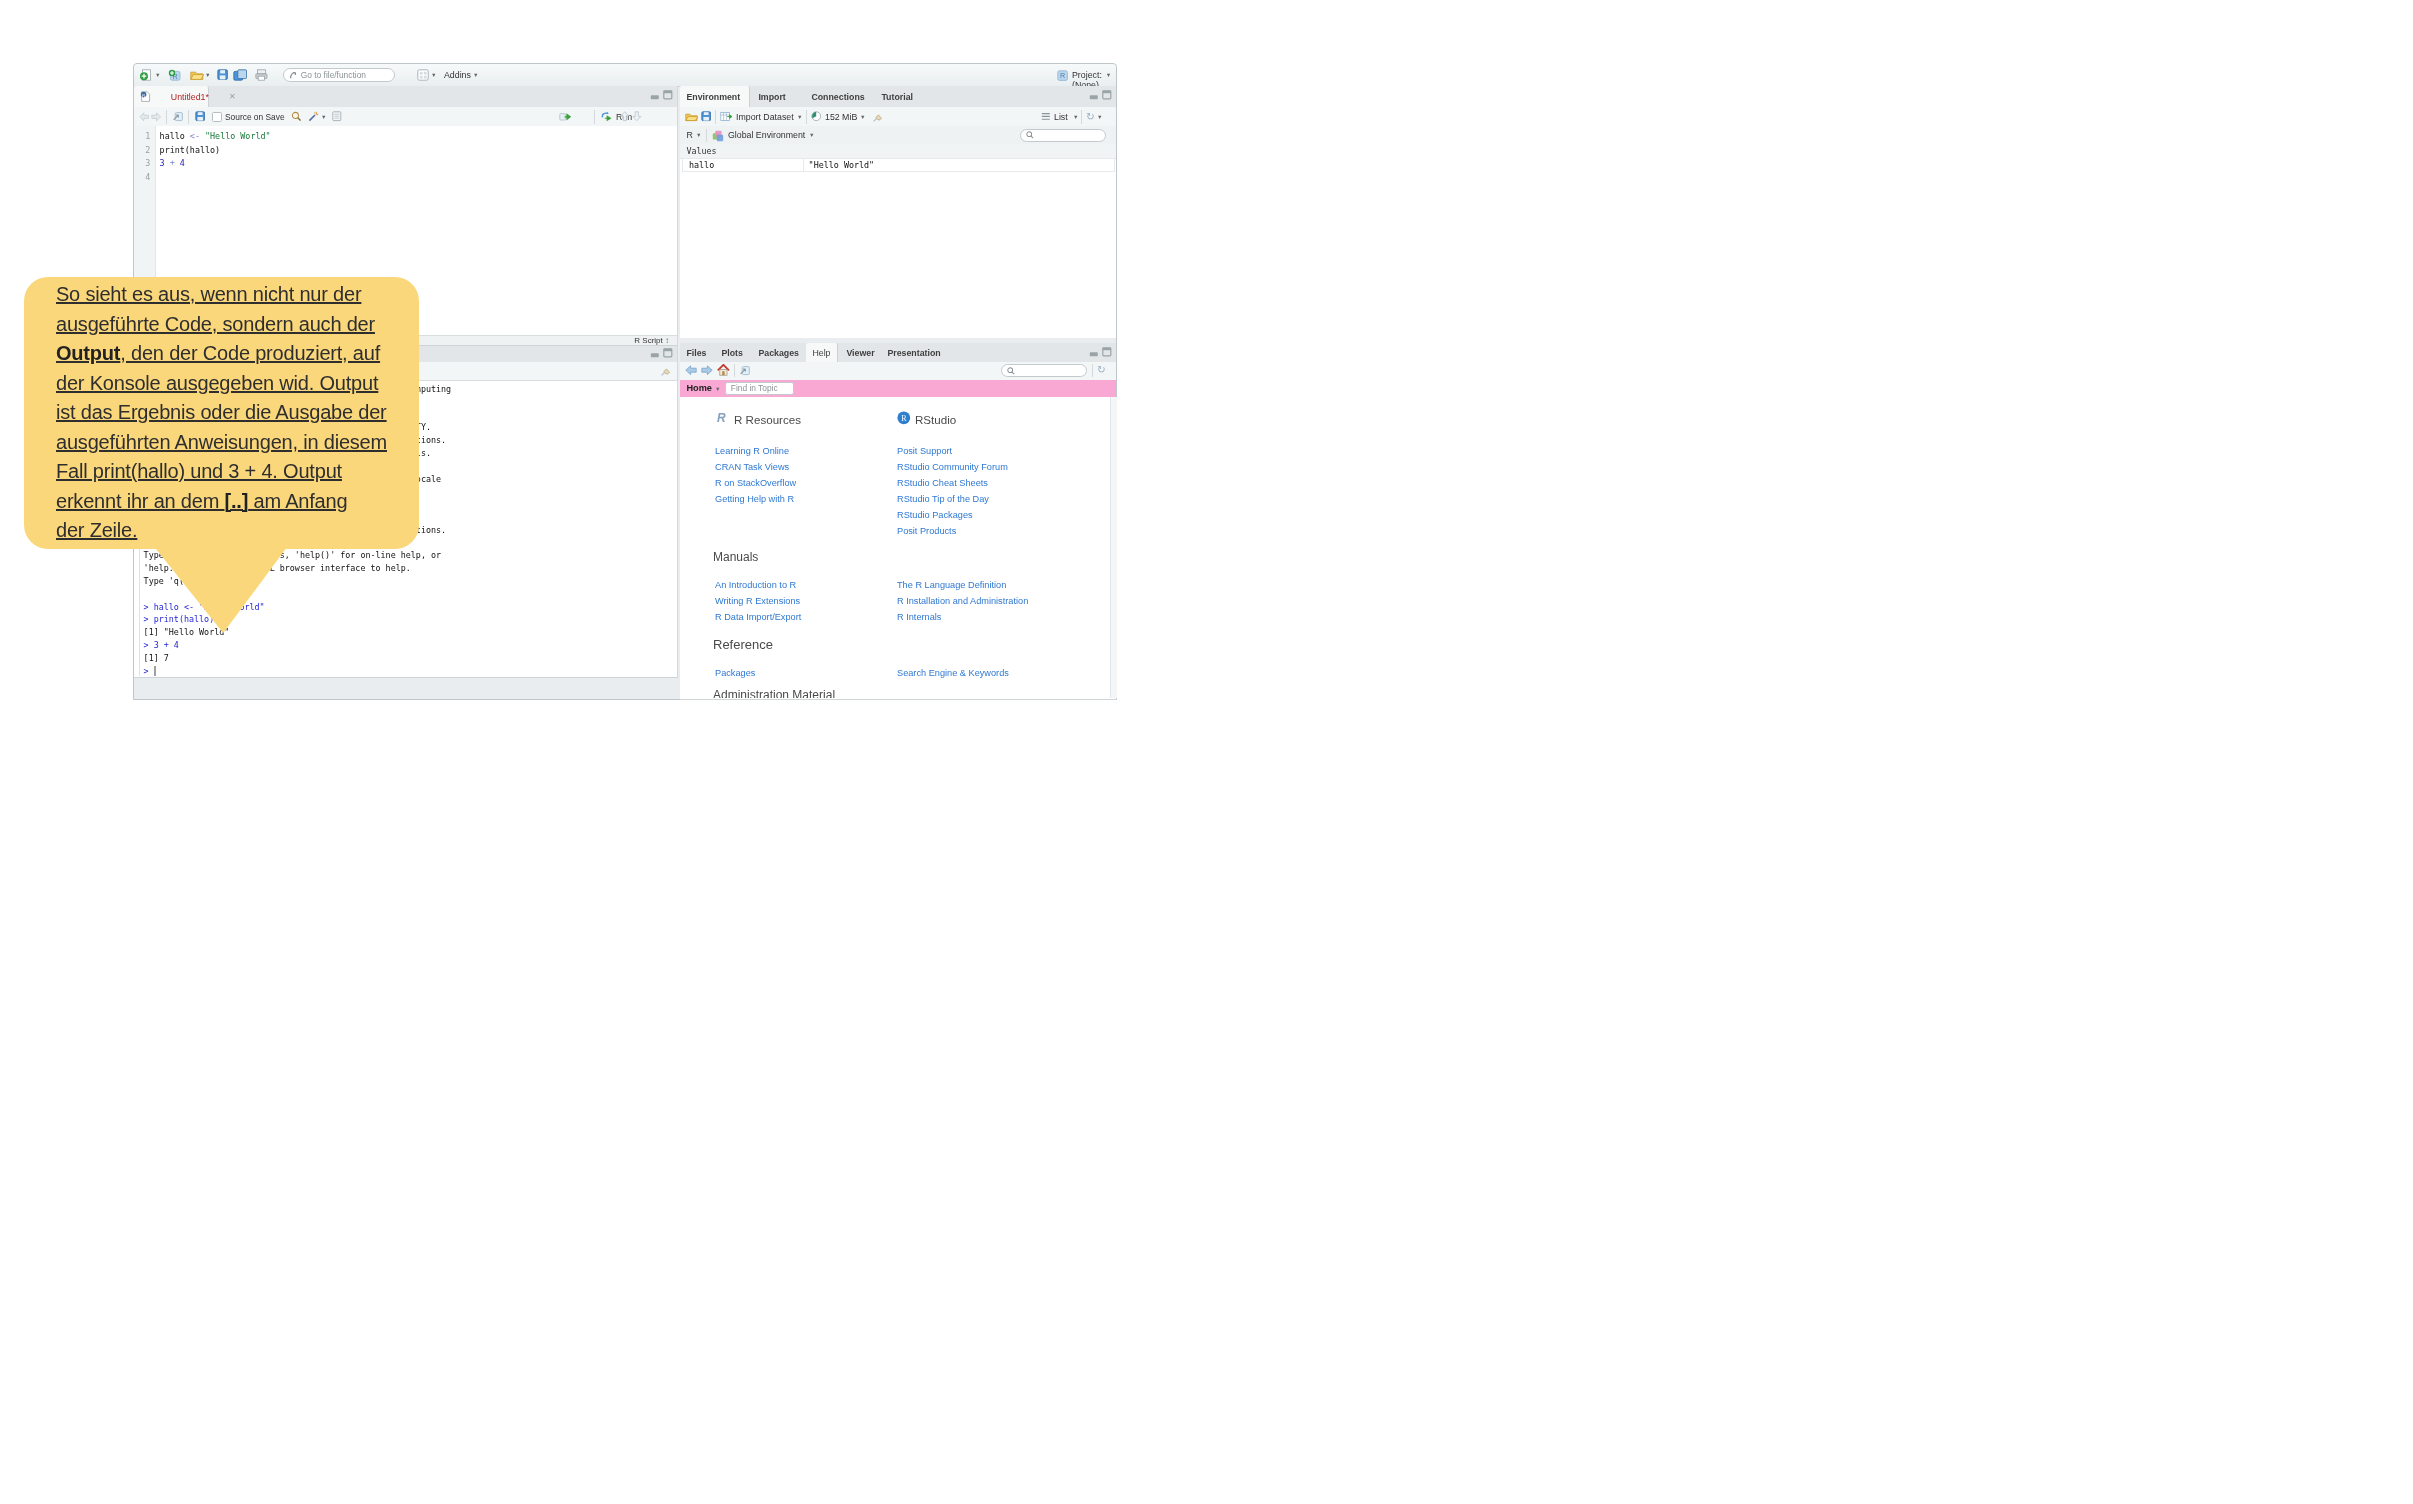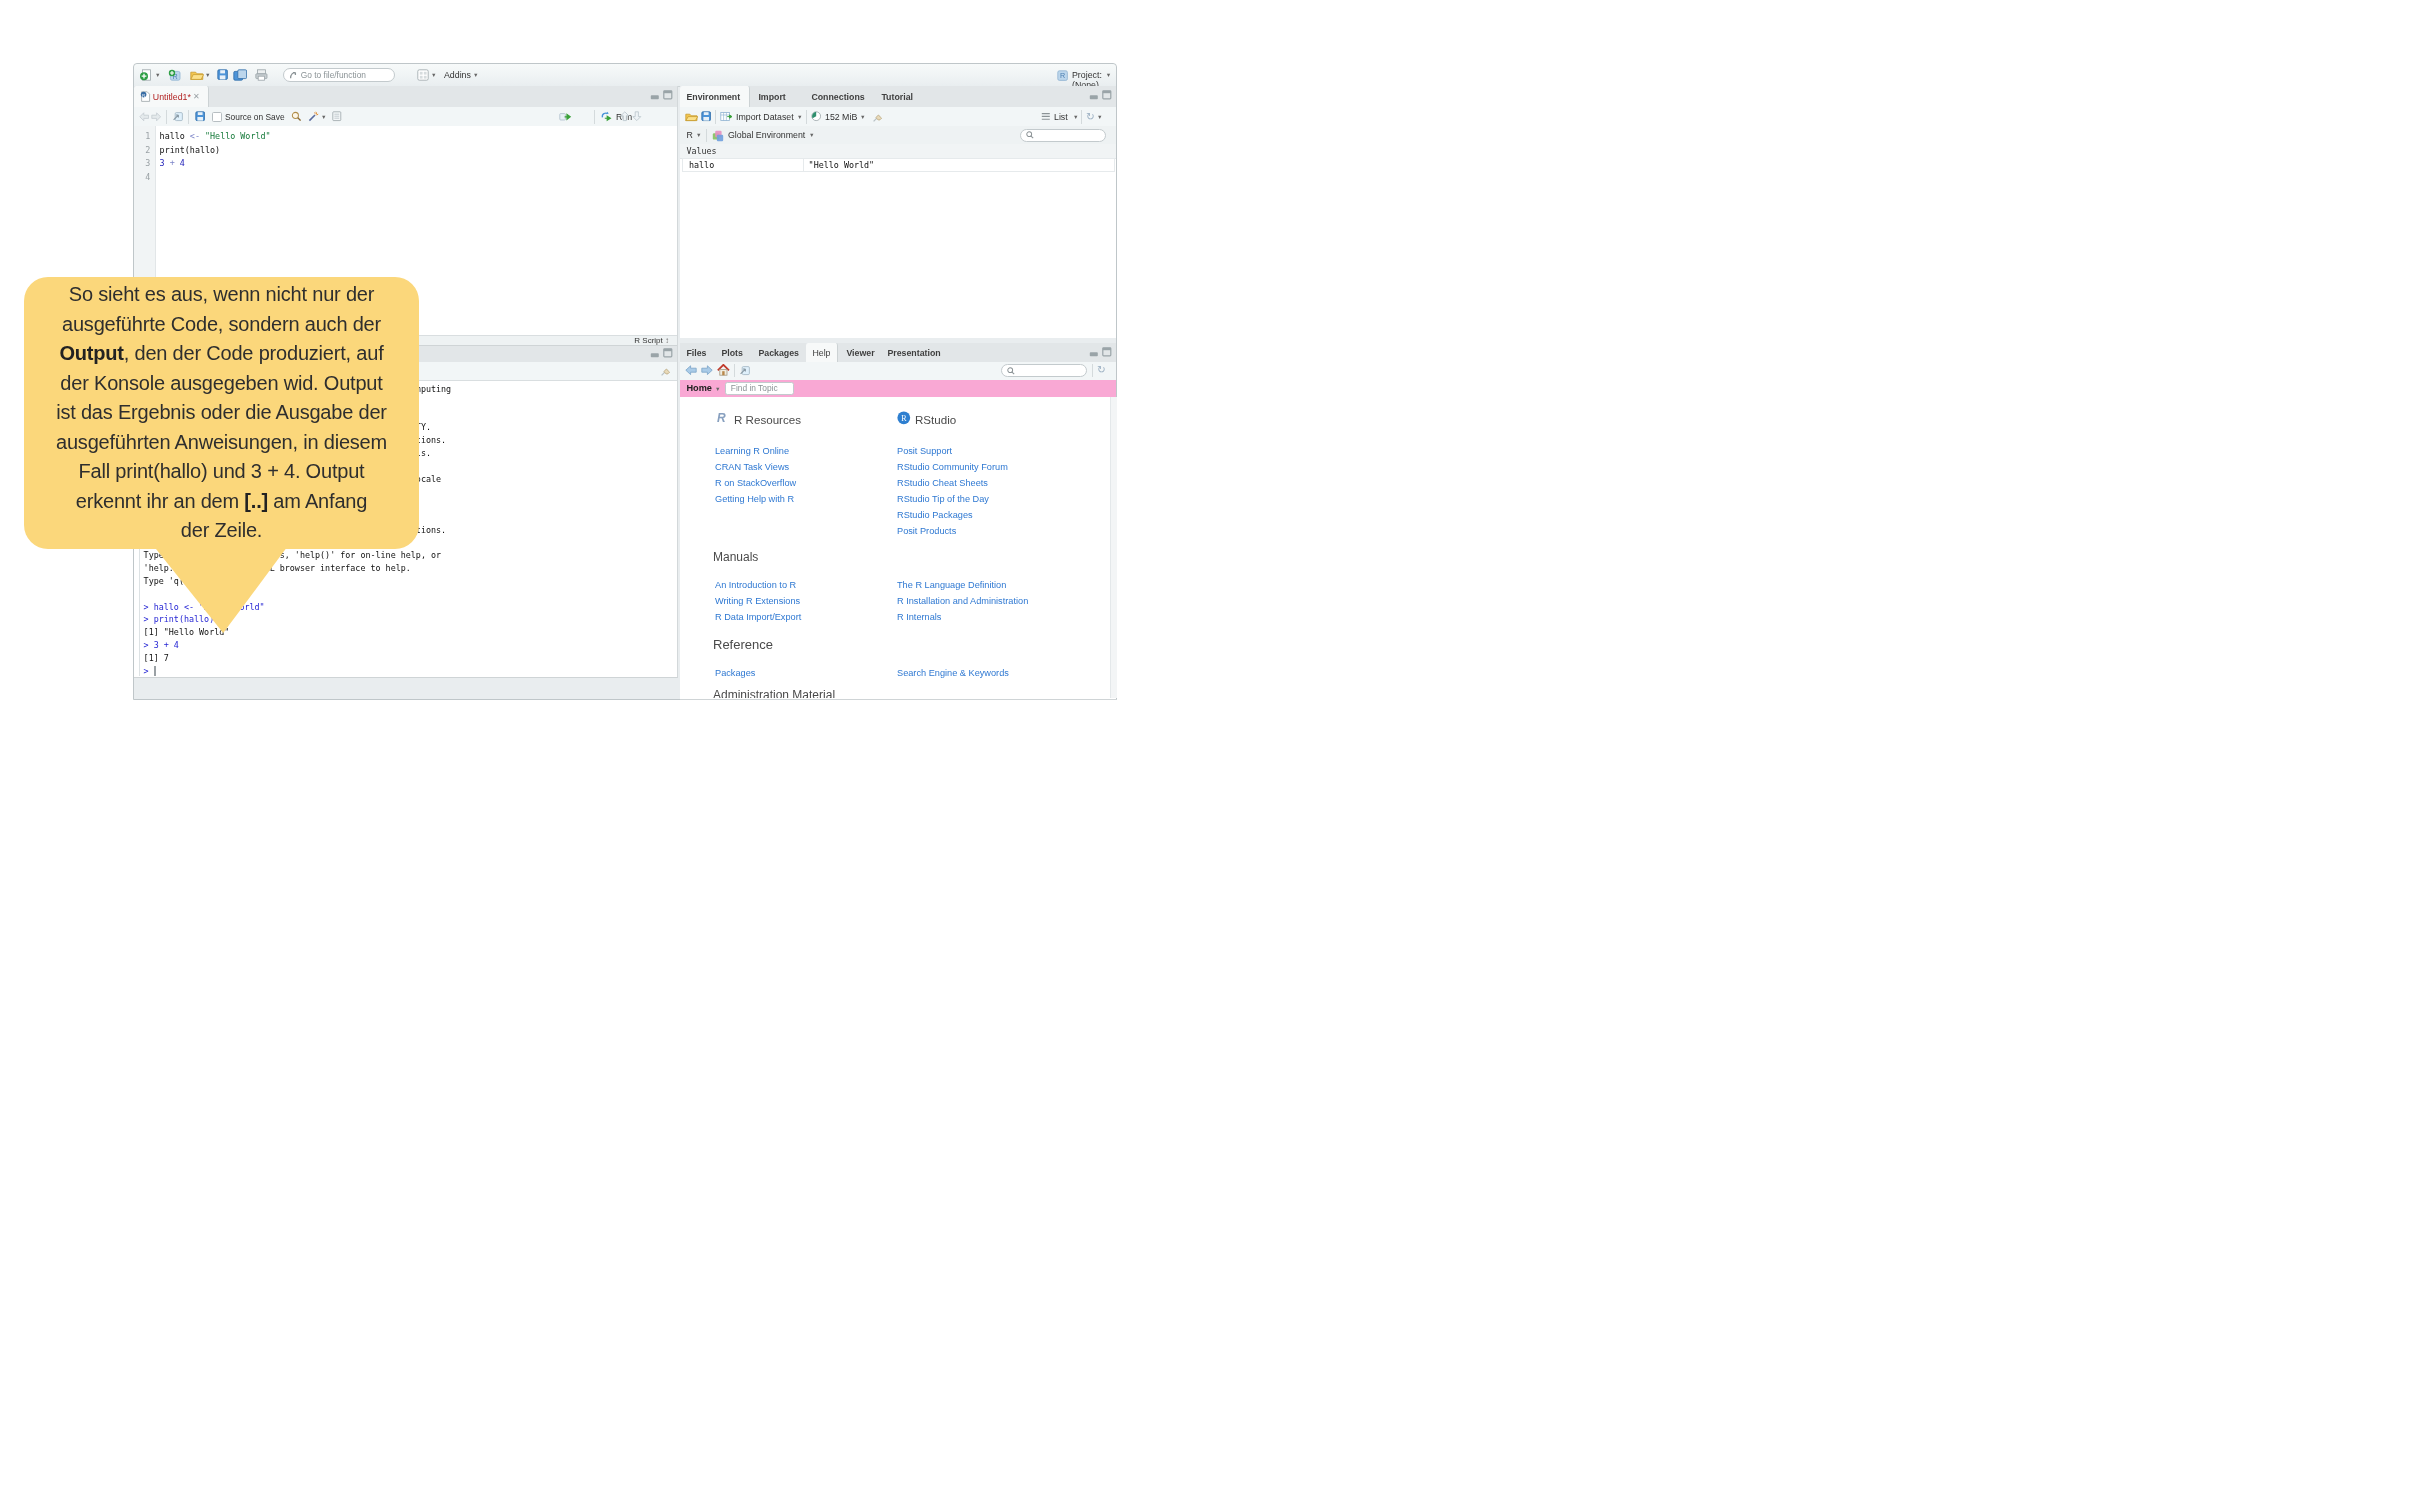--- a/index.html
+++ b/index.html
@@ -2,21 +2,21 @@
 <html style="font-size:12.8px"><head>
 <meta charset="utf-8">
 <style>
   html,body{margin:0;padding:0;background:#fff;font-family:"Liberation Sans",sans-serif;}
   #page{position:relative;width:1207px;height:752px;background:#fff;overflow:hidden;}
   .abs{position:absolute;}
   #win{position:absolute;left:133px;top:63px;width:984px;height:637px;background:#e9edef;border:0.8px solid #bfc6c9;border-radius:4px 4px 0 0;box-sizing:border-box;}
   
   .toolbar{background:linear-gradient(#f7fafa,#e9eef0);border-bottom:0.8px solid #cdd3d5;}
   .tabstrip{background:#e2e6e8;border-bottom:0.8px solid #ccd2d4;}
-  .tab{position:absolute;top:0;height:100%;display:flex;align-items:center;gap:2px;padding:0 6.4px;font-size:8.8px;color:#3f3f3f;box-sizing:border-box;}
+  .tab{position:absolute;top:0;height:100%;display:flex;align-items:center;gap:20px;padding:0 6.4px;font-size:8.8px;color:#3f3f3f;box-sizing:border-box;}
   .tab.active{background:#f7f9f9;border-right:0.8px solid #ccd2d4;border-radius:2.4px 2.4px 0 0;}
   .subbar{background:#f2f6f7;border-bottom:0.8px solid #d9dee0;}
   .lbl{font-size:8.8px;color:#333;}
   .caret{font-size:5.6px;color:#666;}
   .sep{width:0.8px;background:#d4dadc;position:absolute;top:2.4px;bottom:2.4px;}
   .searchbox{background:#fff;border:0.8px solid #c3cacd;border-radius:7.2px;display:flex;align-items:center;padding:0 4.8px;gap:3.2px;box-sizing:border-box;}
   .ph{color:#8b9396;font-size:8.4px;}
   .mono{font-family:"DejaVu Sans Mono",monospace;font-size:8.4px;}
   
   .gutter{background:#f1f4f5;border-right:0.8px solid #e2e6e8;}
@@ -25,21 +25,21 @@
   .tok-k{color:#111;} .tok-op{color:#7c84c8;} .tok-str{color:#177b3b;} .tok-num{color:#1d1db8;}
   
   .cline{white-space:pre;line-height:12.8px;height:12.8px;font-family:"DejaVu Sans Mono",monospace;font-size:8.4px;}
   .cout{color:#111;} .cin{color:#2525d4;}
   .cursor{display:inline-block;width:1.2px;height:9.6px;background:#9aa0a4;vertical-align:middle;margin-left:0.8px;}
   
   .hlink{display:block;line-height:16px;font-size:9.2px;color:#2e78d2;text-decoration:none;cursor:pointer;}
   .hhead{font-size:11.6px;color:#4a4a4a;font-weight:500;}
   
   #bubble{position:absolute;left:24px;top:277px;width:395px;height:272px;background:#fbd77b;border-radius:24px;z-index:10;display:flex;flex-direction:column;justify-content:center;align-items:center;}
-  .bline{font-size:20px;line-height:29.5px;color:#2e2e2e;text-align:center;letter-spacing:-0.2px;}
+  .bline{font-size:20px;line-height:29.5px;color:#2e2e2e;letter-spacing:-0.2px;text-decoration:underline;}
   .bline b{font-weight:bold;color:#222;}
   #tail{position:absolute;left:148px;top:549px;z-index:9;}
   svg{display:block;}
   .icon{display:inline-block;}
 </style>
 </head>
 <body>
 <div id="page">
 
 <div id="win">

